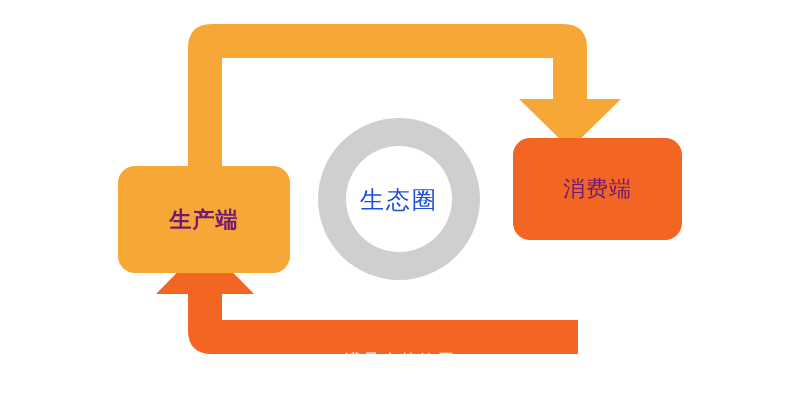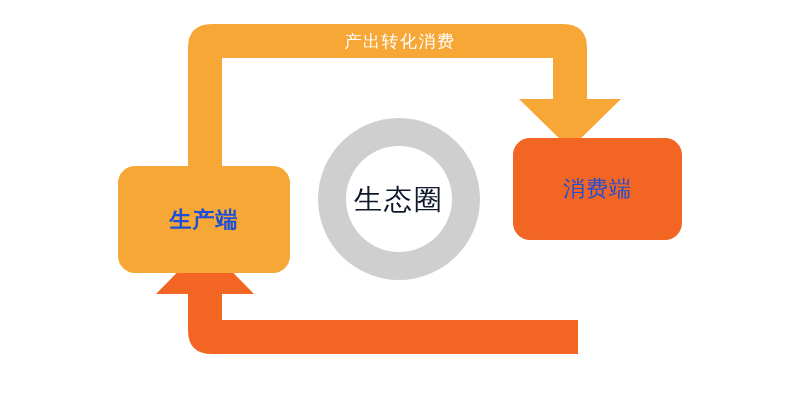--- a/index.html
+++ b/index.html
@@ -8,21 +8,21 @@
     background:#ffffff;
     font-family:"Liberation Sans","DejaVu Sans",sans-serif;
     overflow:hidden;
   }
   #stage{position:relative;width:809px;height:412px;}
   #flow-svg{position:absolute;left:0;top:0;width:809px;height:412px;}
 
   .node-label{
     position:absolute;
     display:flex;align-items:center;justify-content:center;
-    color:#1d4ed8;
+    color:#701a75;
     font-size:22px;
     letter-spacing:1px;
     pointer-events:none;
     white-space:nowrap;
   }
   #producer-label{left:118px;top:166px;width:172px;height:107px;font-weight:bold;}
   #consumer-label{left:513px;top:138px;width:169px;height:102px;}
 
   .edge-label{
     position:absolute;
@@ -32,22 +32,22 @@
     letter-spacing:1.5px;
     white-space:nowrap;
   }
   #top-edge-label{left:285px;top:28px;width:230px;height:26px;}
   #bottom-edge-label{left:285px;top:347px;width:230px;height:26px;}
 
   #center-label{
     position:absolute;
     left:344px;top:182px;width:110px;height:36px;
     display:flex;align-items:center;justify-content:center;
-    color:#0f172a;
-    font-size:28px;
+    color:#1d4ed8;
+    font-size:24px;
     letter-spacing:2px;
     white-space:nowrap;
   }
 </style>
 </head>
 <body>
 
 <div id="stage">
 
   <svg id="flow-svg" viewBox="0 0 809 412" aria-hidden="true">
@@ -98,18 +98,18 @@
     <g>
       <rect x="513" y="138" width="169" height="102" rx="17" ry="17" fill="#F26522"></rect>
     </g>
 
   </svg>
 
   <div id="producer-label" class="node-label">生产端</div>
 
   <div id="consumer-label" class="node-label">消费端</div>
 
-  <div id="top-edge-label" class="edge-label">产出转化消费</div>
 
+  <div id="bottom-edge-label" class="edge-label">满足人的效用</div>
 
   <div id="center-label">生态圈</div>
 
 </div>
 
 </body></html>

